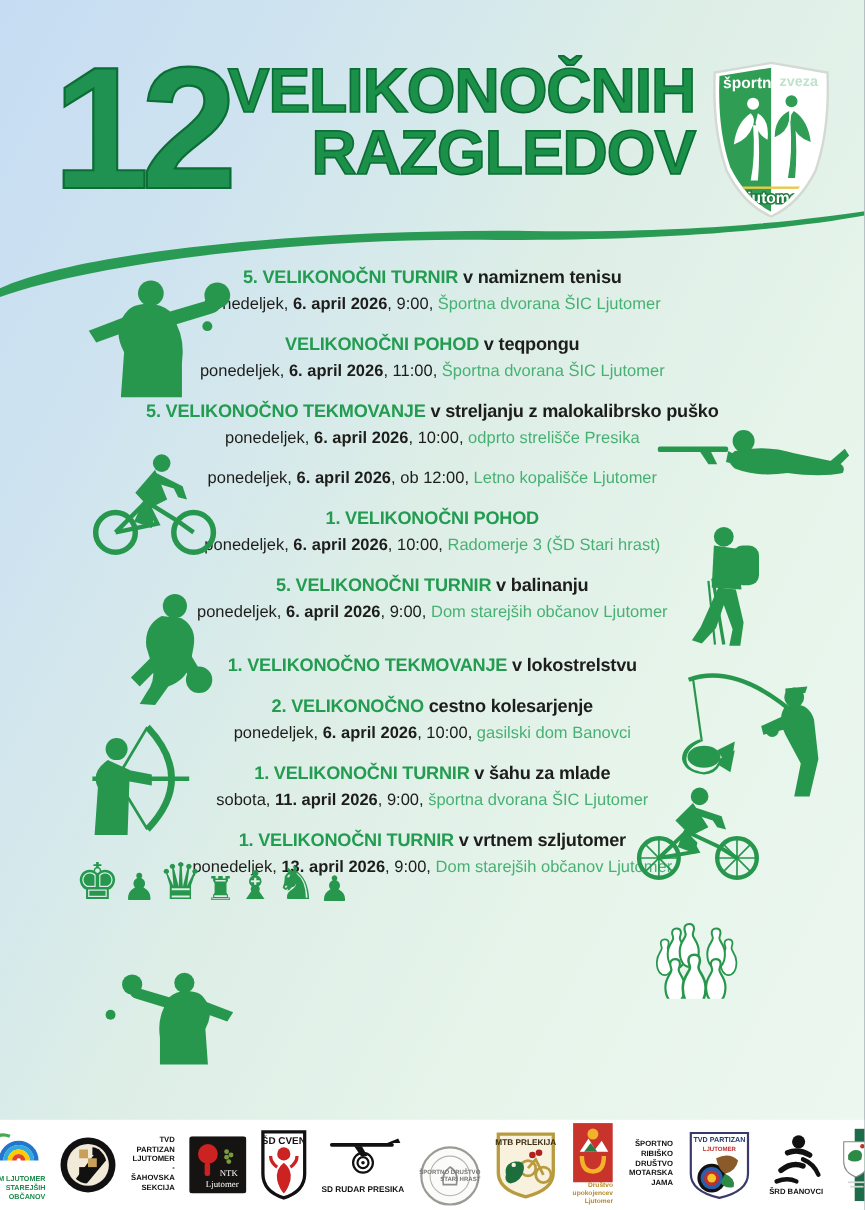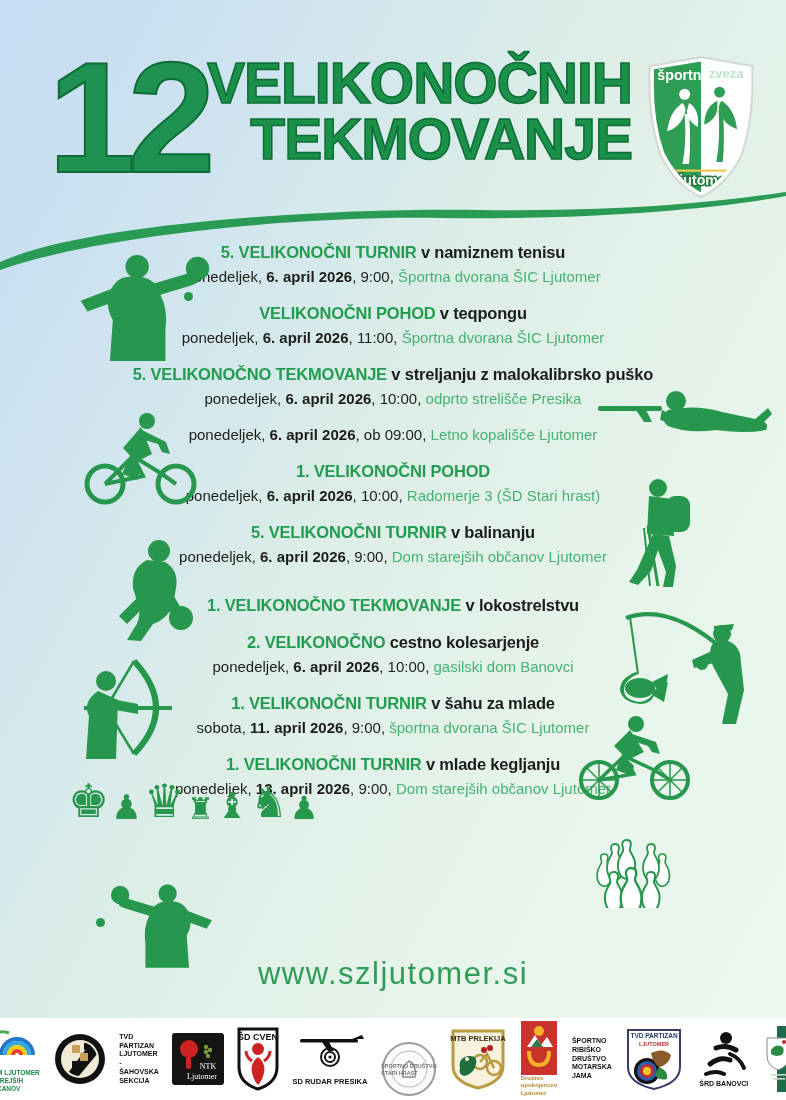--- a/index.html
+++ b/index.html
@@ -40,36 +40,36 @@
   .icon-fill{fill:#27974d;}
   .icon-stroke{fill:none;stroke:#27974d;}
   .ball-dot{position:absolute;width:9px;height:9px;border-radius:50%;background:#27974d;}
   .chess-row{position:absolute;left:68px;top:778px;width:140px;color:#27974d;
     display:flex;align-items:flex-end;gap:2px;line-height:1;font-family:"DejaVu Sans",sans-serif;}
 
   .footer{
     position:absolute;left:0;bottom:0;width:786px;height:82px;background:#ffffff;
     display:flex;align-items:center;justify-content:center;gap:13px;
   }
-  .flogo{display:flex;flex-direction:column;align-items:center;justify-content:center;text-align:left;}
+  .flogo{display:flex;flex-direction:column;align-items:center;justify-content:center;text-align:right;}
   .flogo svg{display:block;}
   .flabel{font-size:6.5px;font-weight:700;color:#111;line-height:1.25;white-space:pre-line;}
   .flabel.green{color:#1d8a4b;}
   .flabel.gold{color:#b5892b;font-weight:600;}
   .flabel.gray{color:#777;}
 </style>
 </head>
 <body>
 
 <div class="poster">
 
   <div class="big-number">12</div>
   <div class="title-block">
     <div>VELIKONOČNIH</div>
-    <div>TEKMOVANJE</div>
+    <div>RAZGLEDOV</div>
   </div>
 
   <svg class="logo-svg" viewBox="0 0 110 132">
     <path d="M55 2 L102 10 Q104 58 92 92 Q78 120 55 130 Q32 120 18 92 Q6 58 8 10 Z" fill="#ffffff" stroke="#d3d9d3" stroke-width="2"></path>
     <clipPath id="shieldclip">
         <path d="M55 6 L98 13 Q100 57 89 89 Q76 115 55 126 Q34 115 21 89 Q10 57 12 13 Z"></path>
       </clipPath>
     <g clip-path="url(#shieldclip)">
       <rect x="0" y="0" width="55" height="132" fill="#2f9e54"></rect>
 
@@ -104,21 +104,21 @@
       </div>
       <div class="event">
         <div class="event-title"><span class="hl">VELIKONOČNI POHOD</span><span> v teqpongu</span></div>
         <div class="event-detail"><span>ponedeljek, </span><b>6. april 2026</b><span>, 11:00, </span><span class="loc">Športna dvorana ŠIC Ljutomer</span></div>
       </div>
       <div class="event">
         <div class="event-title"><span class="hl">5. VELIKONOČNO TEKMOVANJE</span><span> v streljanju z malokalibrsko puško</span></div>
         <div class="event-detail"><span>ponedeljek, </span><b>6. april 2026</b><span>, 10:00, </span><span class="loc">odprto strelišče Presika</span></div>
       </div>
       <div class="event">
-        <div class="event-detail"><span>ponedeljek, </span><b>6. april 2026</b><span>, ob 09:00, </span><span class="loc">Letno kopališče Ljutomer</span></div>
+        <div class="event-detail"><span>ponedeljek, </span><b>6. april 2026</b><span>, ob 12:00, </span><span class="loc">Letno kopališče Ljutomer</span></div>
       </div>
       <div class="event">
         <div class="event-title"><span class="hl">1. VELIKONOČNI POHOD</span></div>
         <div class="event-detail"><span>ponedeljek, </span><b>6. april 2026</b><span>, 10:00, </span><span class="loc">Radomerje 3 (ŠD Stari hrast)</span></div>
       </div>
       <div class="event">
         <div class="event-title"><span class="hl">5. VELIKONOČNI TURNIR</span><span> v balinanju</span></div>
         <div class="event-detail"><span>ponedeljek, </span><b>6. april 2026</b><span>, 9:00, </span><span class="loc">Dom starejših občanov Ljutomer</span></div>
       </div>
       <div class="event">
@@ -128,26 +128,25 @@
       </div>
       <div class="event">
         <div class="event-title"><span class="hl">2. VELIKONOČNO</span><span> cestno kolesarjenje</span></div>
         <div class="event-detail"><span>ponedeljek, </span><b>6. april 2026</b><span>, 10:00, </span><span class="loc">gasilski dom Banovci</span></div>
       </div>
       <div class="event">
         <div class="event-title"><span class="hl">1. VELIKONOČNI TURNIR</span><span> v šahu za mlade</span></div>
         <div class="event-detail"><span>sobota, </span><b>11. april 2026</b><span>, 9:00, </span><span class="loc">športna dvorana ŠIC Ljutomer</span></div>
       </div>
       <div class="event">
-        <div class="event-title"><span class="hl">1. VELIKONOČNI TURNIR</span><span> v mlade kegljanju</span></div>
+        <div class="event-title"><span class="hl">1. VELIKONOČNI TURNIR</span><span> v vrtnem szljutomer</span></div>
         <div class="event-detail"><span>ponedeljek, </span><b>13. april 2026</b><span>, 9:00, </span><span class="loc">Dom starejših občanov Ljutomer</span></div>
       </div>
     </div>
 
-  <div class="website">www.szljutomer.si</div>
 
   <div class="side-icon" style="left:74px;top:252px;width:138px;height:112px;">
     <svg viewBox="0 0 140 115">
       <g class="icon-fill">
         <circle cx="64" cy="15" r="12"></circle>
         <path d="M52 26 Q70 22 82 32 L116 22 Q126 19 128 25 Q130 31 121 34 L88 44 Q96 60 93 80 L93 112 L36 112 L39 70 Q28 50 40 34 Q45 27 52 26 Z"></path>
         <circle cx="126" cy="17" r="12"></circle>
         <path d="M6 50 L40 37 L46 49 L13 61 Z"></path>
       </g>
     </svg>

